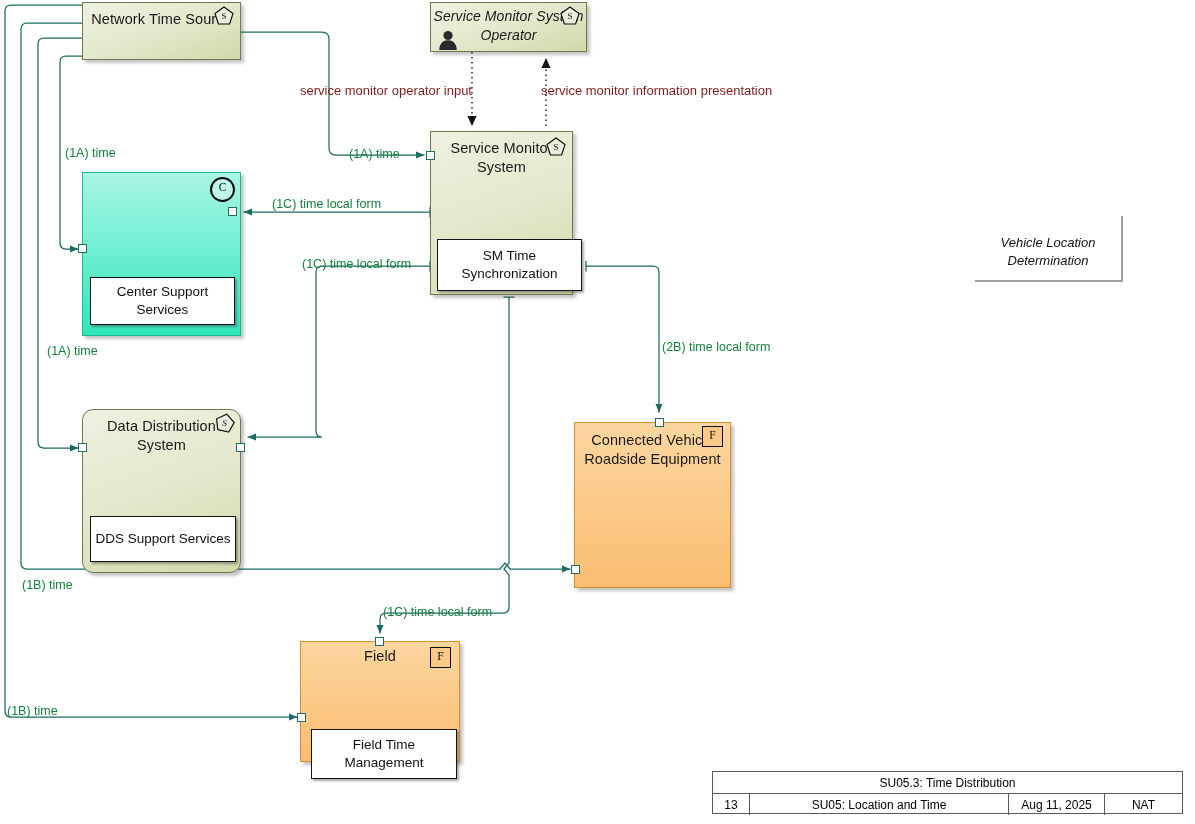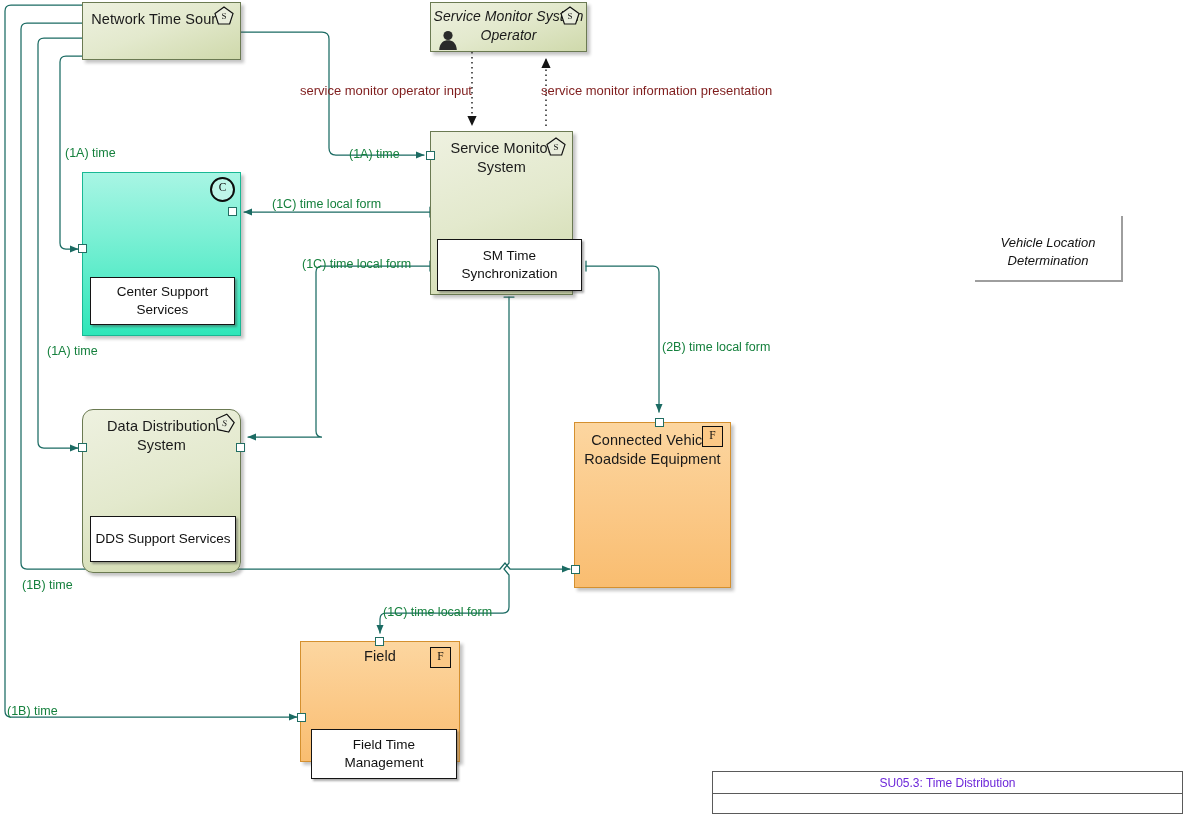--- a/index.html
+++ b/index.html
@@ -141,21 +141,21 @@
     padding-top: 18px;
   }
 
   
   .titleblock {
     position: absolute;
     box-sizing: border-box;
     border: 1px solid #5a5a5a;
     background: #ffffff;
     font-size: 12px;
-    color: #6d28d9;
+    color: #000000;
   }
   .tb-row { display: flex; }
   .tb-row.top { border-bottom: 1px solid #5a5a5a; }
   .tb-cell {
     box-sizing: border-box;
     text-align: center;
     padding: 4px 2px 5px 2px;
     white-space: nowrap;
     overflow: hidden;
   }
@@ -299,15 +299,21 @@
   </div>
 
   <div class="note" style="left:975px; top:216px; width:148px; height:66px;font-style:italic;">
     <span>Vehicle Location Determination</span>
   </div>
 
   <div class="titleblock" style="left:712px; top:771px; width:471px; height:43px;">
     <div class="tb-row top" style="height:21px;">
       <div class="tb-cell" style="width:100%;">SU05.3: Time Distribution</div>
     </div>
+    <div class="tb-row" style="height:21px;">
+      <div class="tb-cell" style="width:36px;">13</div>
+      <div class="tb-cell" style="width:259px;">SU05: Location and Time</div>
+      <div class="tb-cell" style="width:96px;">Aug 11, 2025</div>
+      <div class="tb-cell" style="width:78px;">NAT</div>
+    </div>
   </div>
 
 </div>
 
 </body></html>

